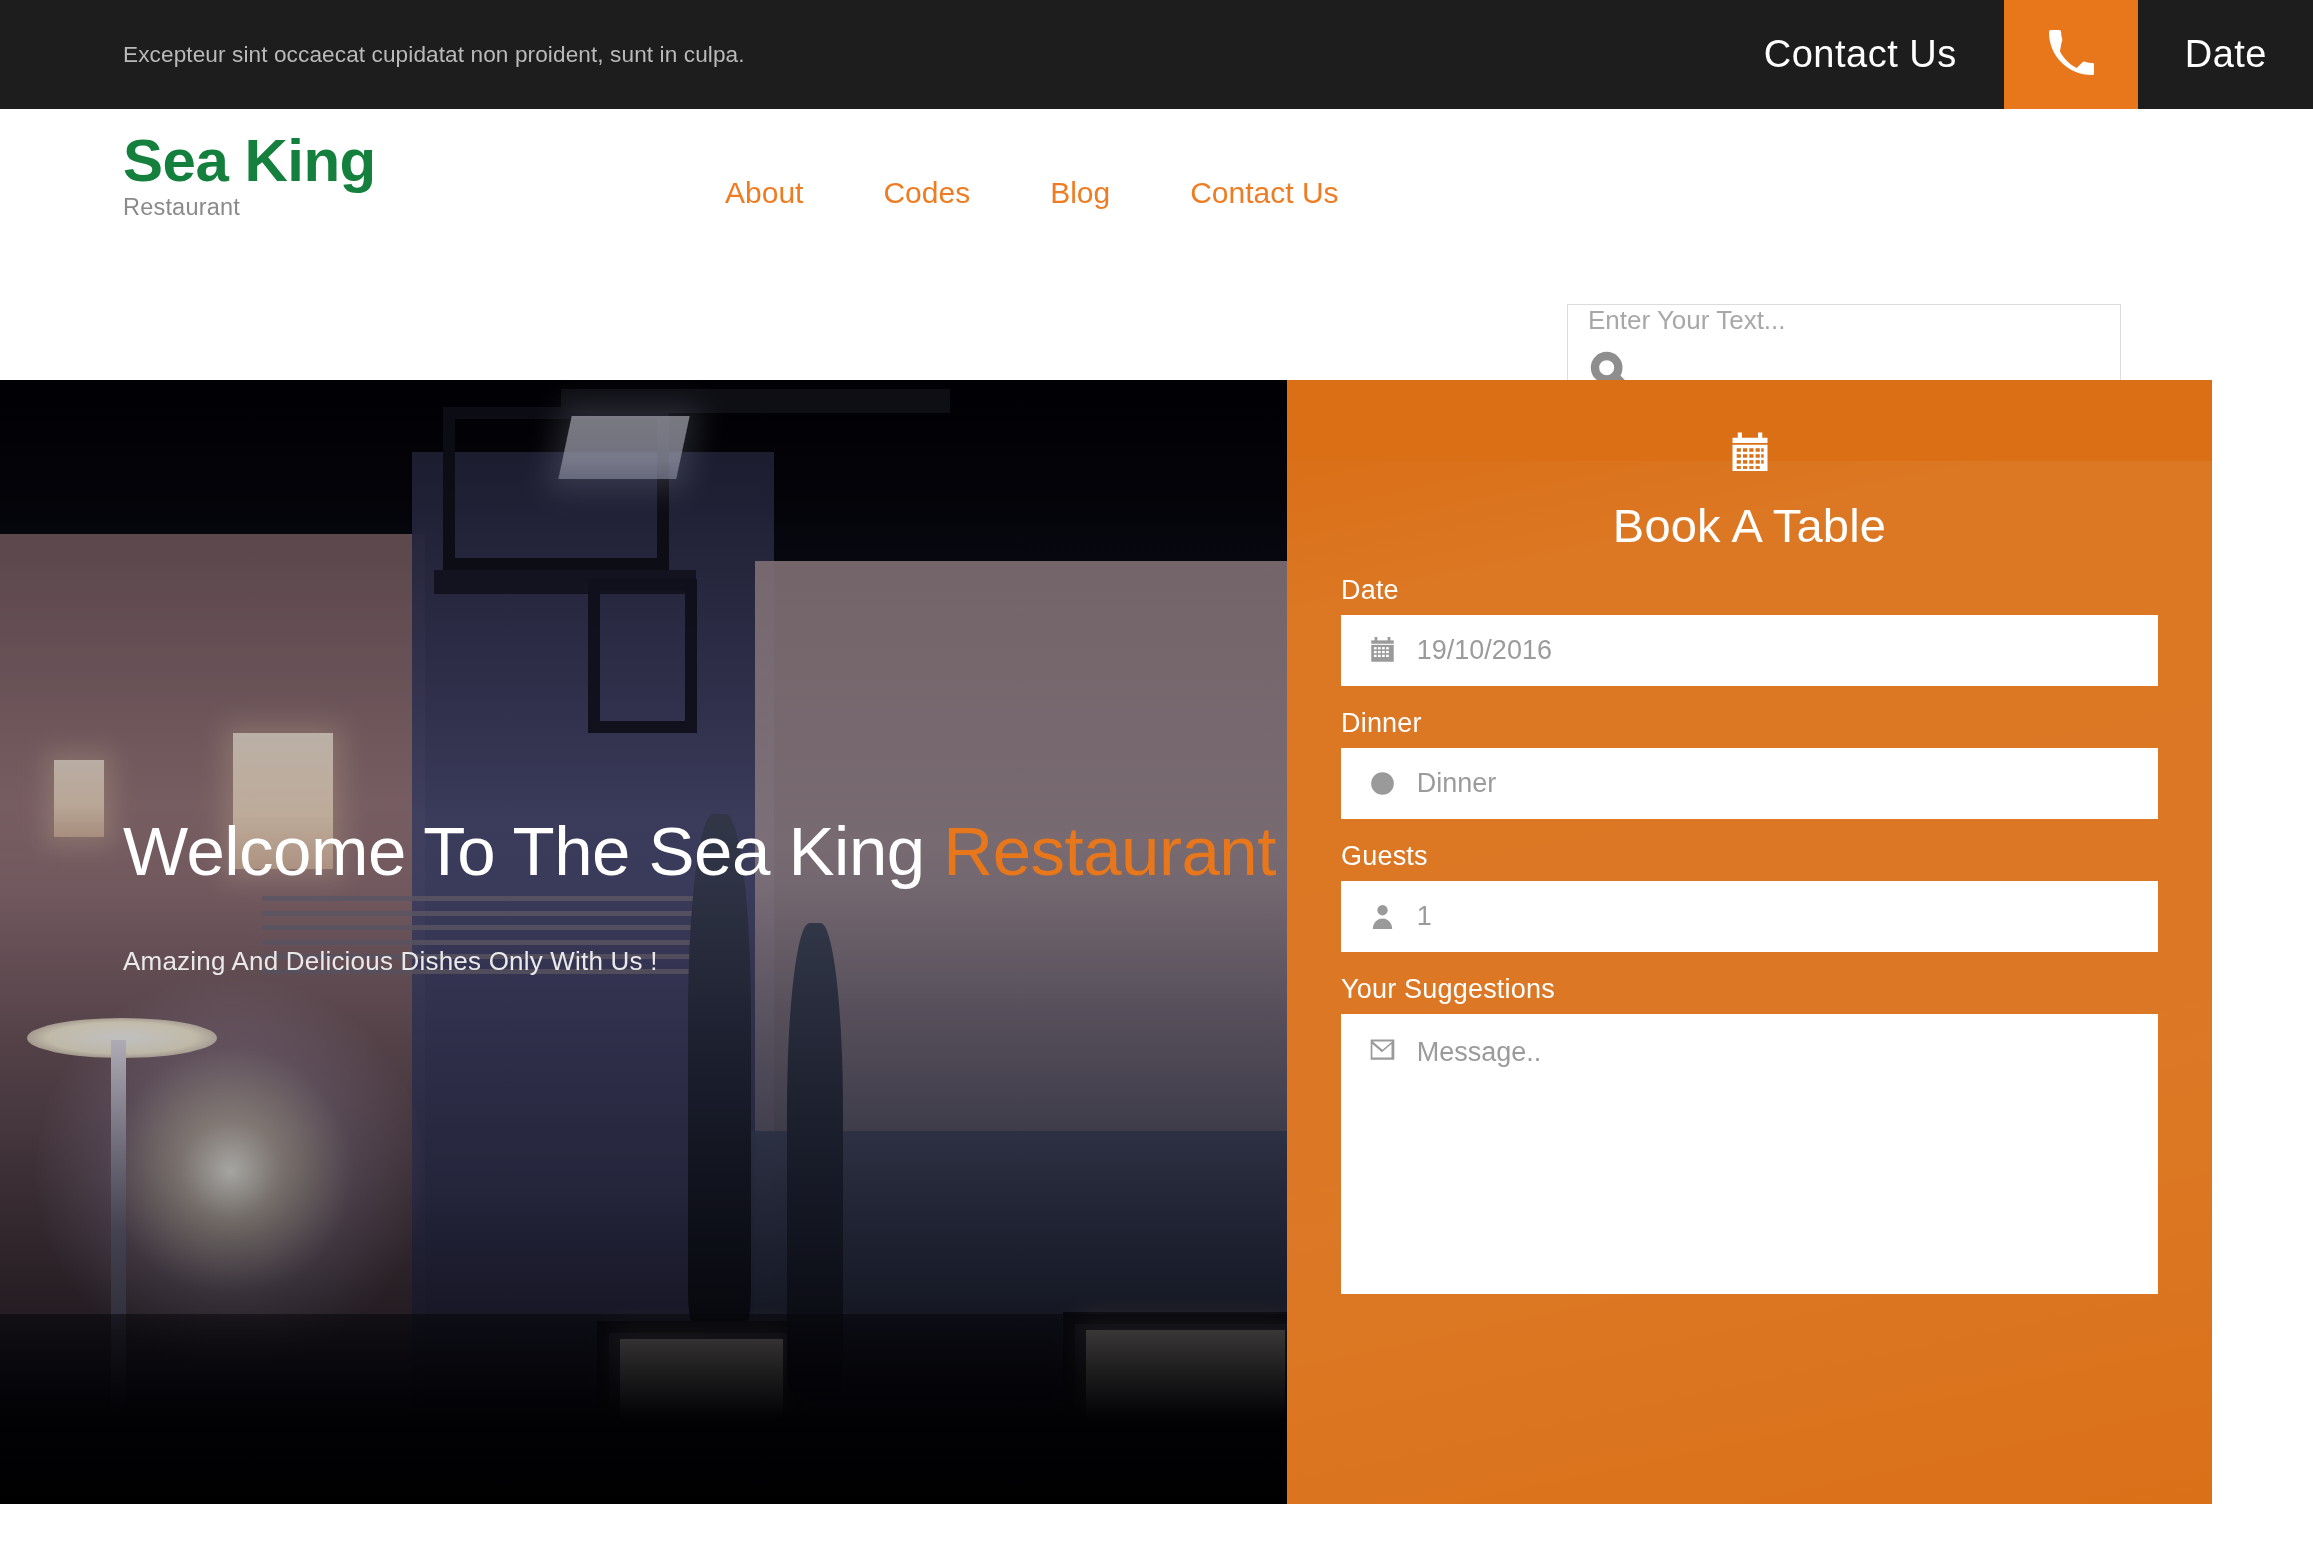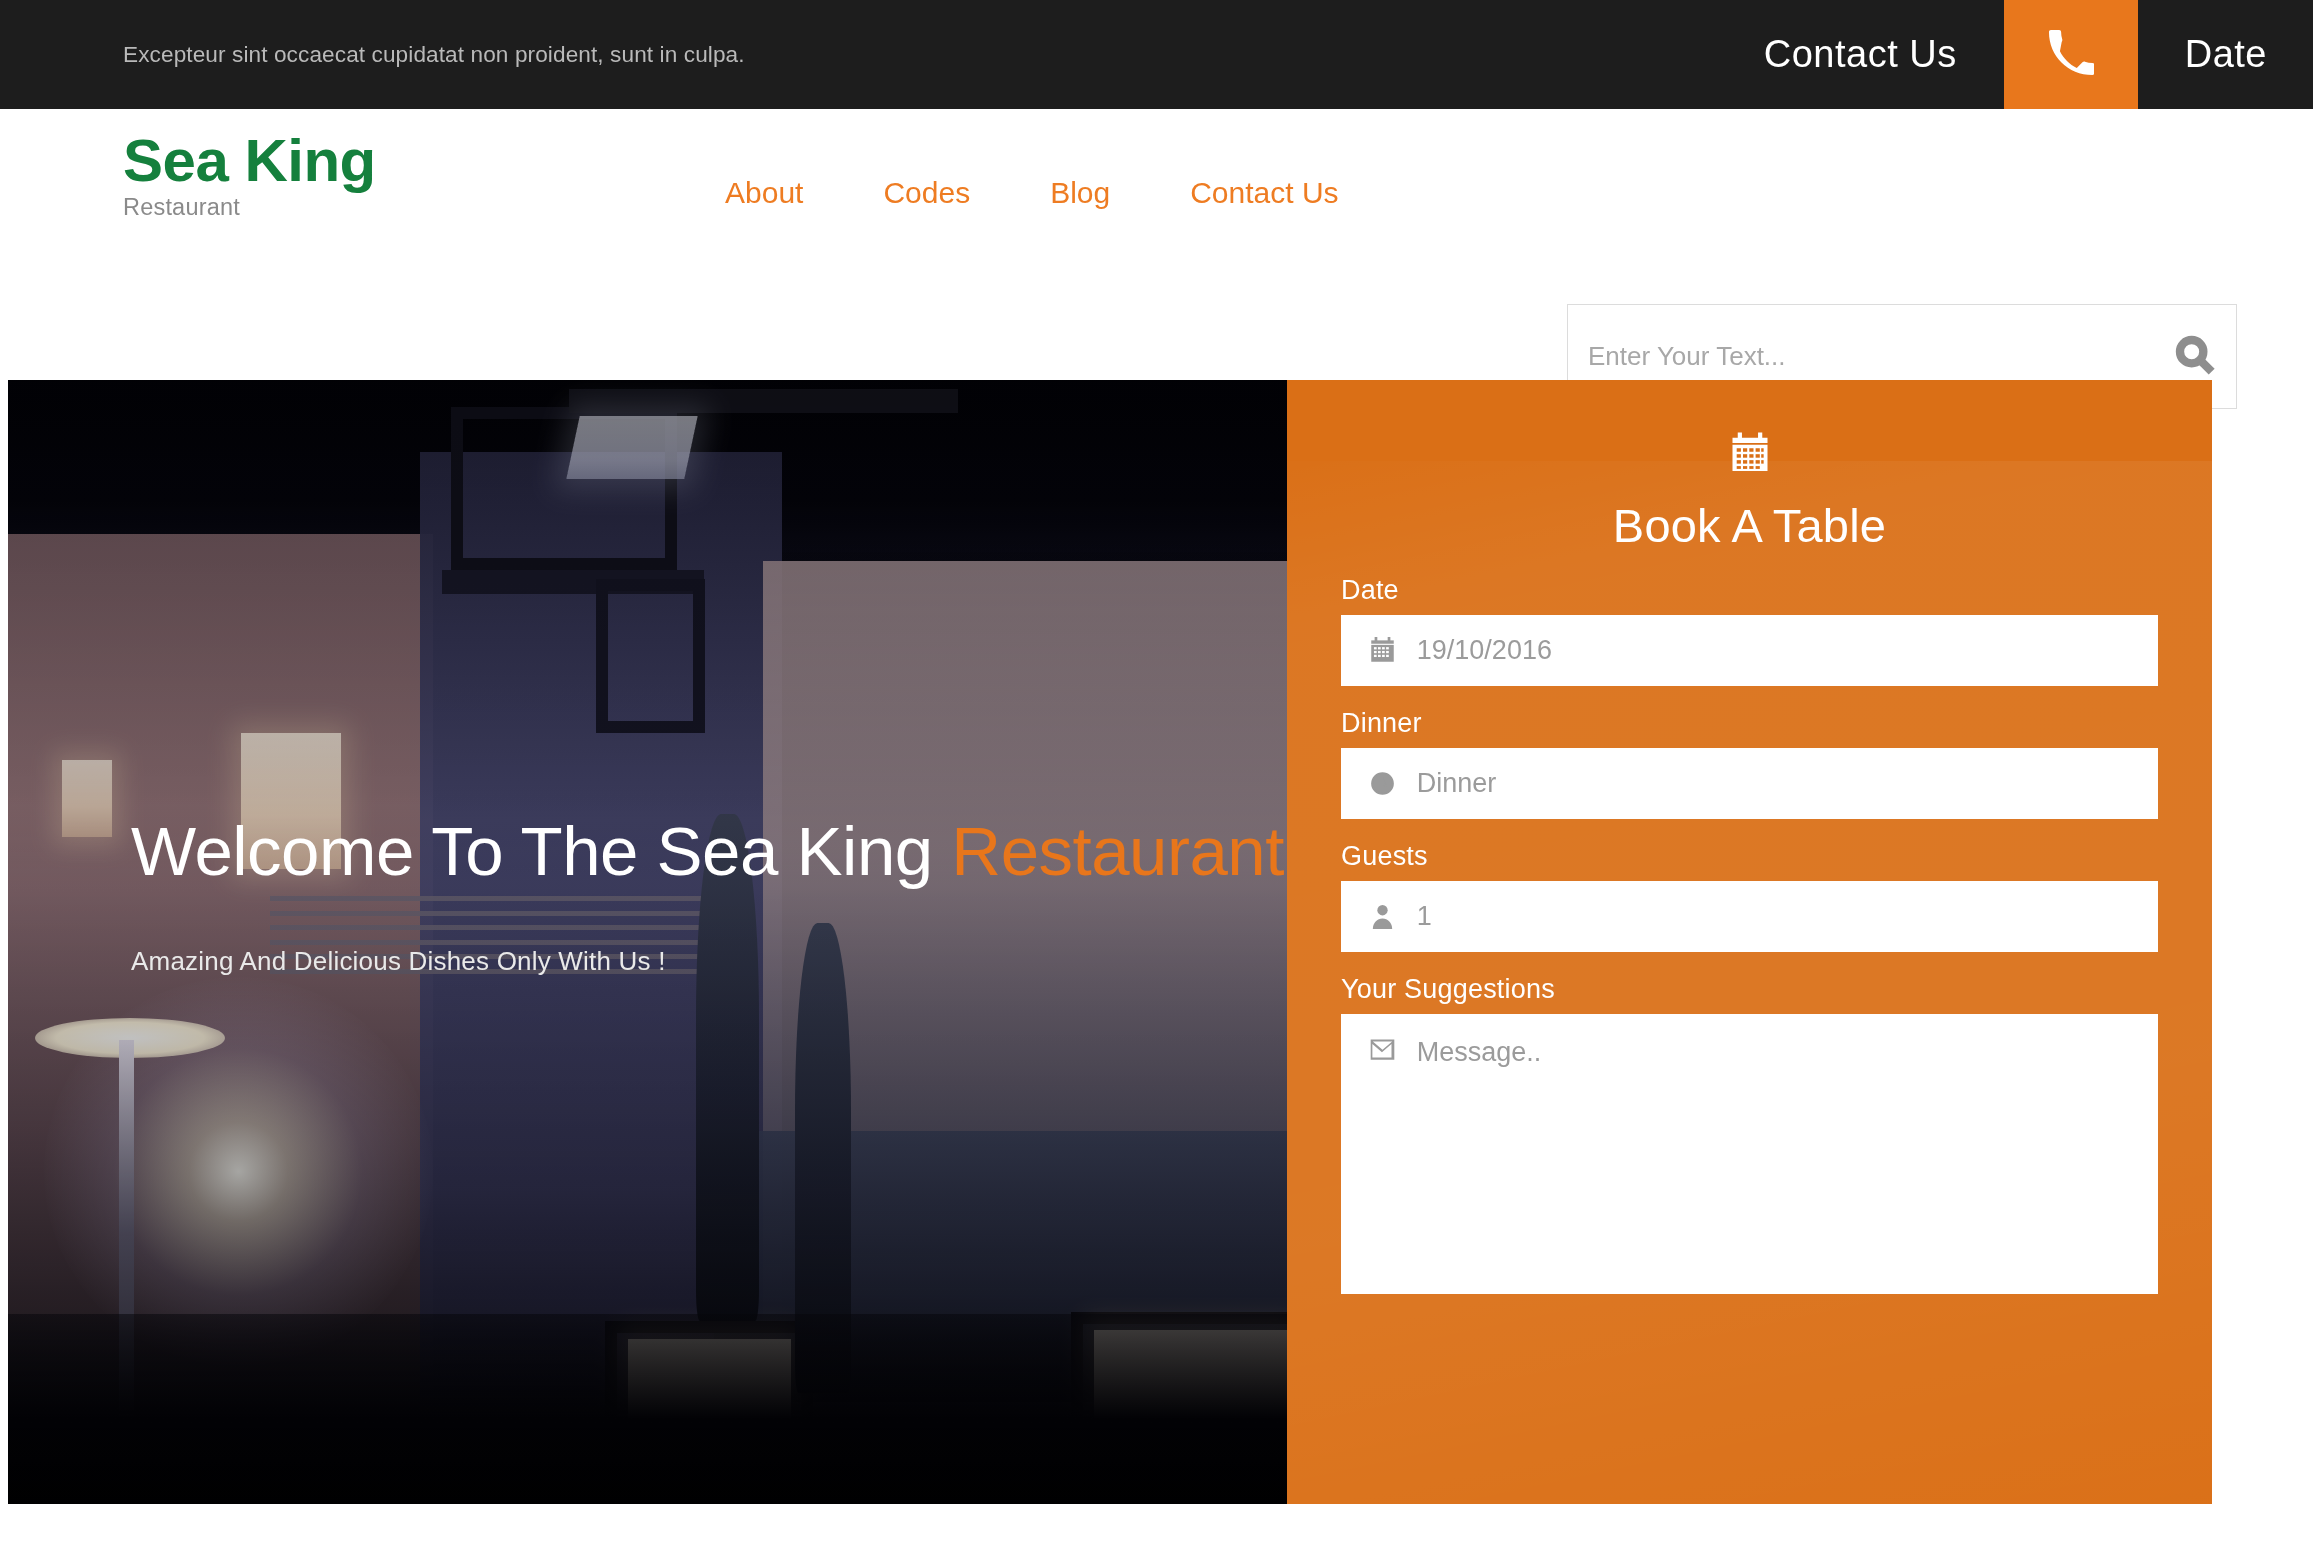--- a/index.html
+++ b/index.html
@@ -99,24 +99,25 @@
   }
   .nav-item.active {
     background: #455480;
     color: #ffffff;
   }
 
   
   .searchwrap {
     position: absolute;
     left: 1567px; top: 304px;
-    width: 670px; height: 105px;
+    width: 554px; height: 105px;
     background: #ffffff;
     border: 0.9px solid #dcdcdc;
     display: flex;
+    flex-direction: column;
   }
   .search-input {
     flex: 1;
     border: none;
     outline: none;
     background: transparent;
     font-family: "Liberation Sans", sans-serif;
     font-size: 26px;
     color: #6d6d6d;
     padding-left: 20px;
@@ -130,21 +131,21 @@
     display: flex;
     align-items: center;
     justify-content: center;
     cursor: pointer;
   }
   .search-btn svg { width: 40px; height: 40px; stroke: #8e8e8e; fill: none; stroke-width: 5; }
 
   
   .hero {
     position: absolute;
-    top: 380px; left: 8px;
+    top: 380px; left: 0;
     width: 1944px; height: 1124px;
     overflow: hidden;
     background: #000000;
   }
   .hero-photo {
     position: absolute;
     inset: 0;
     background:
       
       linear-gradient(180deg, #05050c 0%, #0b0b18 22%, #101022 45%, #07070f 100%);

